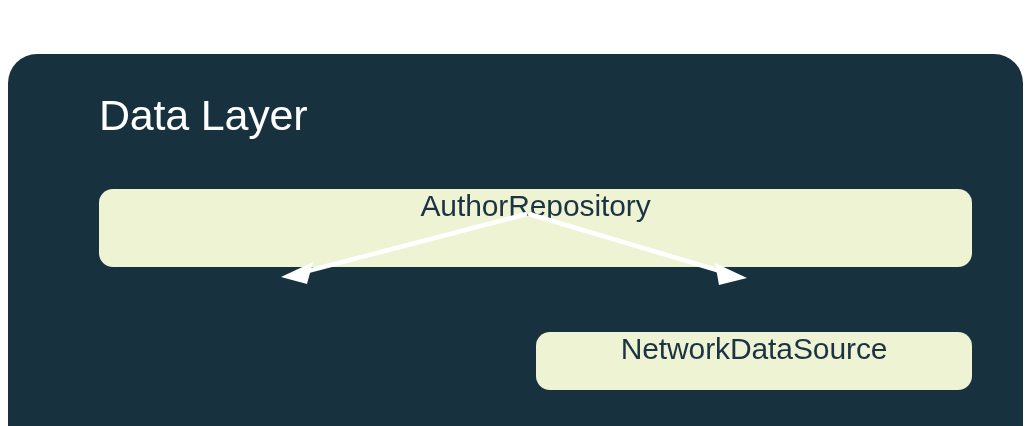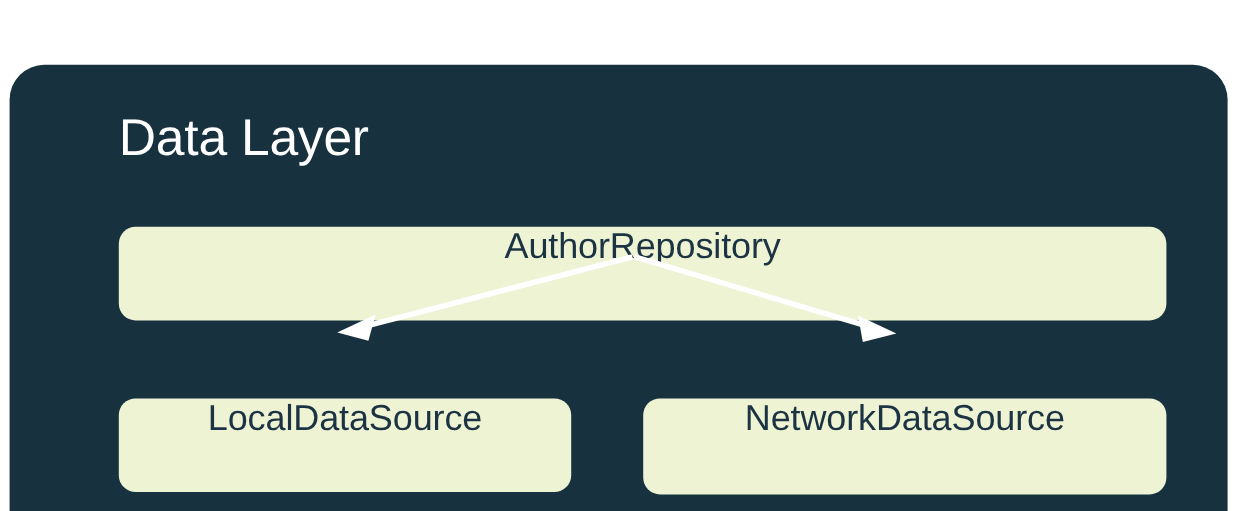--- a/index.html
+++ b/index.html
@@ -77,21 +77,21 @@
   #node-local-data-source {
     left: 91px;
     top: 278px;
     width: 377px;
     height: 78px;
   }
   #node-network-data-source {
     left: 528px;
     top: 278px;
     width: 436px;
-    height: 80px;
+    height: 58px;
   }
 
   
   .connectors {
     position: absolute;
     left: 0;
     top: 0;
     width: 1032px;
     height: 426px;
     pointer-events: none;
@@ -103,23 +103,20 @@
 <div id="diagram-root">
 
   <div class="layer-container">
 
     <div class="layer-title">Data Layer</div>
 
     <div class="node" id="node-author-repository">
       <span class="node-label">AuthorRepository</span>
     </div>
 
-    <div class="node" id="node-local-data-source">
-      <span class="node-label">LocalDataSource</span>
-    </div>
 
     <div class="node" id="node-network-data-source">
       <span class="node-label">NetworkDataSource</span>
     </div>
 
   </div>
 
   <svg class="connectors" viewBox="0 0 1032 426">
 
     <g>

